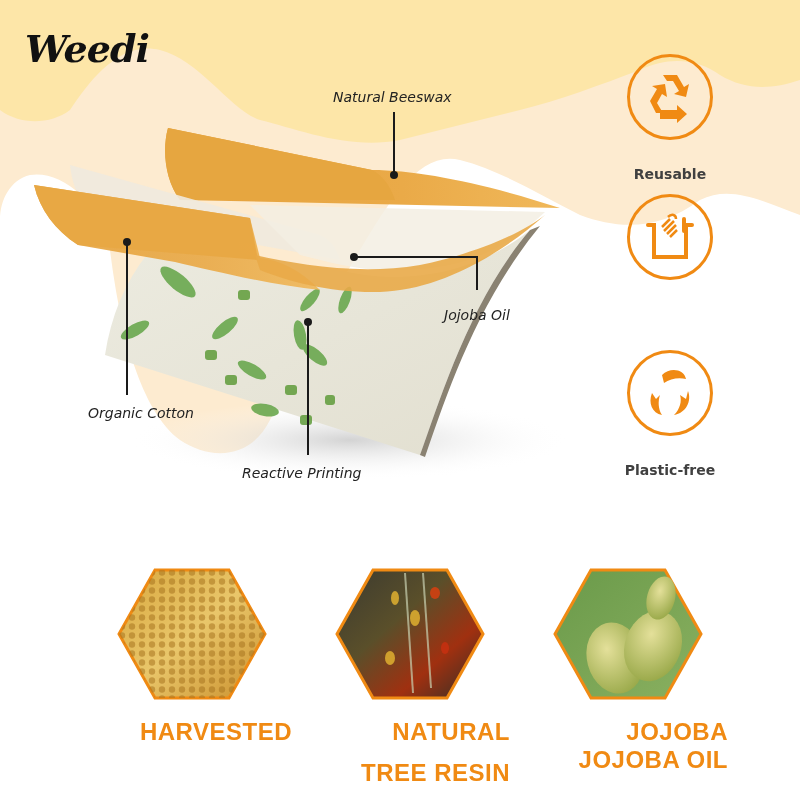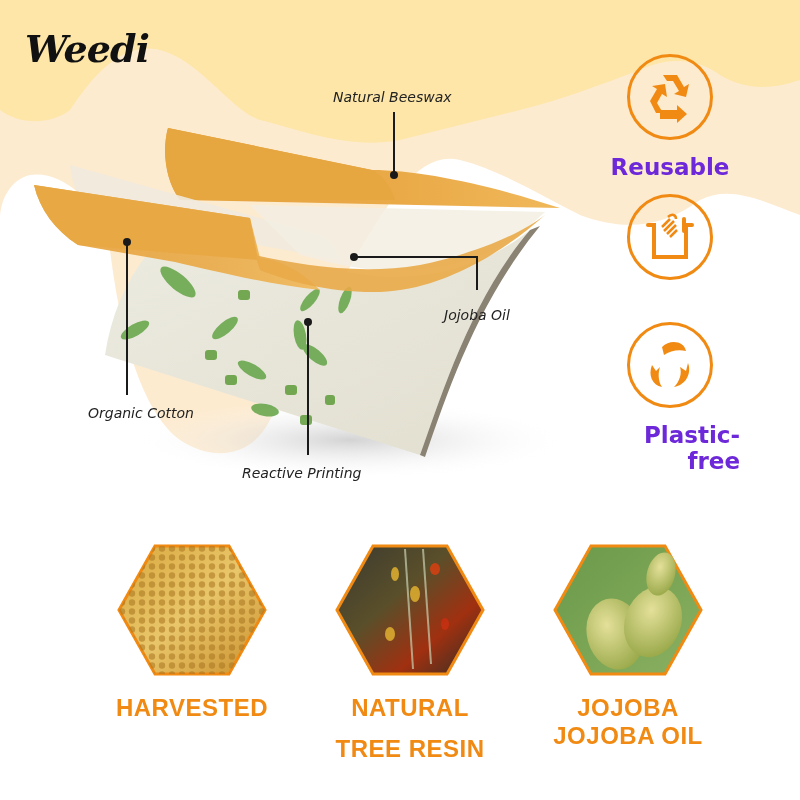--- a/index.html
+++ b/index.html
@@ -21,25 +21,25 @@
 
     .feature {
       position: absolute; left: 600px; width: 140px; text-align: center;
     }
     .feature .circle {
       width: 86px; height: 86px; border: 3px solid #f08a13; border-radius: 50%;
       margin: 0 auto; position: relative;
     }
     .feature .circle svg { position: absolute; left: 0; top: 0; width: 80px; height: 80px; }
     .feature .label {
-      margin-top: 14px; font-family: "DejaVu Sans", sans-serif; font-weight: bold;
-      font-size: 23px; color: #6d28d9;
-    }
-
-    .ingredient { position: absolute; top: 544px; width: 200px; text-align: center; }
+      margin-top: 26px; font-family: "DejaVu Sans", sans-serif; font-weight: bold;
+      font-size: 14px; color: #404040;
+    }
+
+    .ingredient { position: absolute; top: 568px; width: 200px; text-align: right; }
     .ingredient .hex { width: 150px; height: 132px; margin: 0 auto; display: block; }
     .ingredient .name {
       margin-top: 18px; font-family: "Liberation Sans", sans-serif; font-weight: bold;
       font-size: 24px; line-height: 28px; color: #f08a13; letter-spacing: 0.5px;
     }
   </style>
 </head>
 <body>
 
 <div class="canvas">
@@ -148,21 +148,21 @@
           <path d="M32,30 L40,22"></path>
             <path d="M34,34 L44,24"></path>
             <path d="M37,37 L46,28"></path>
             <path d="M40,40 L47,33"></path>
           <path d="M38,20 C42,16 46,18 46,22"></path>
         </g>
       </svg>
     </div>
   </div>
 
-  <div class="feature" style="top:322px;text-align:right;">
+  <div class="feature" style="top:350px;">
     <div class="circle">
       <svg viewBox="0 0 80 80">
         <g fill="#f08a13">
           <path d="M32,22 C40,14 54,16 56,26 C48,24 40,26 34,30 Z"></path>
           <path d="M22,40 C18,50 22,60 32,62 C28,56 28,48 30,42 L26,46 Z"></path>
           <path d="M58,38 C62,48 56,60 44,62 C50,56 52,48 50,42 L56,46 Z"></path>
         </g>
       </svg>
     </div>
     <div class="label">Plastic-free</div>

